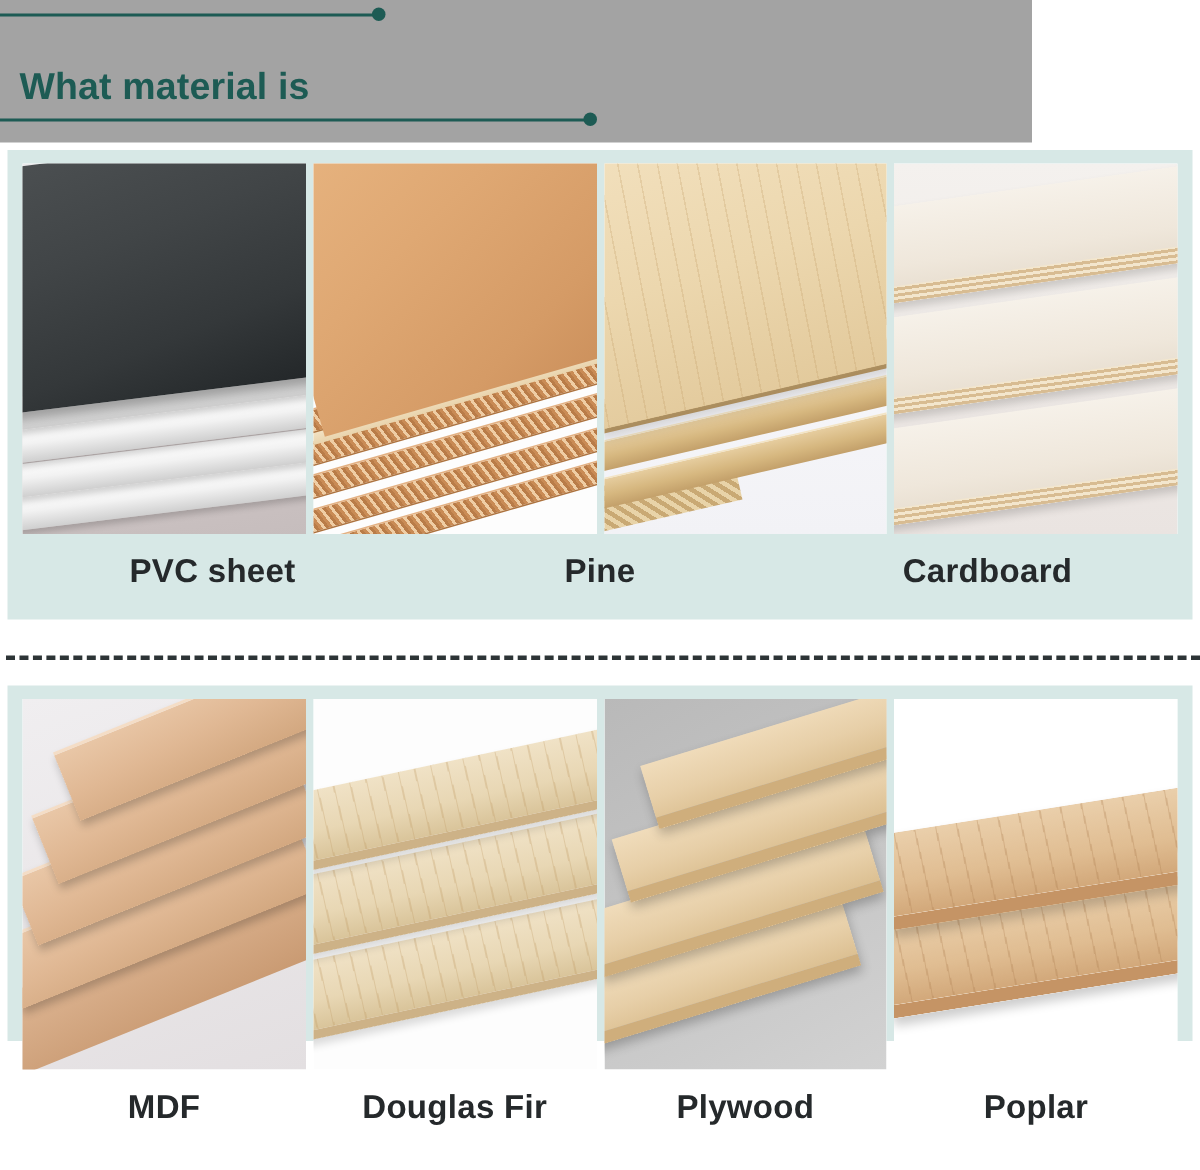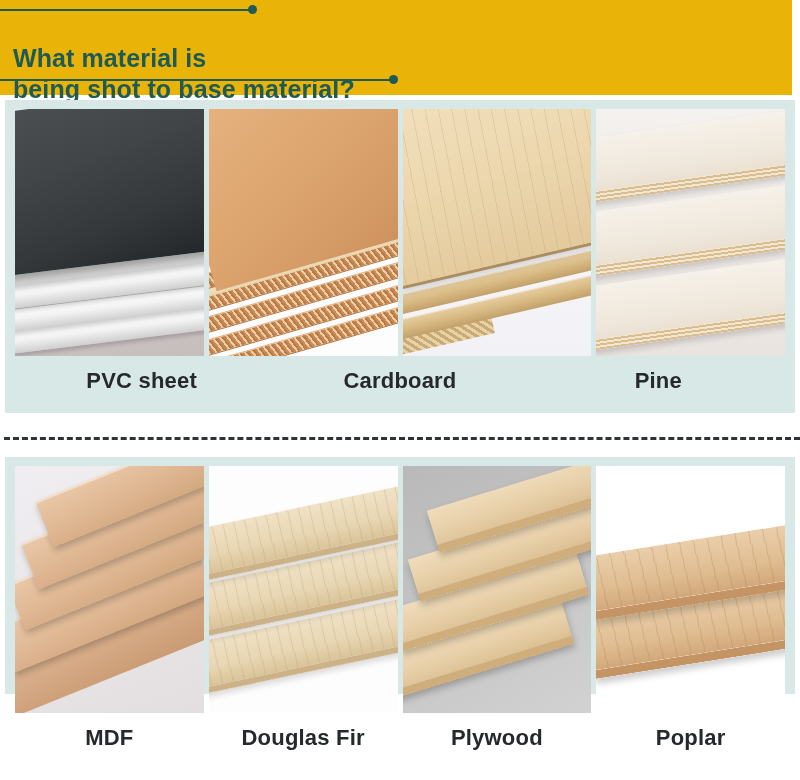--- a/index.html
+++ b/index.html
@@ -9,23 +9,23 @@
     height: 780px;
     background: #ffffff;
     font-family: "Liberation Sans", sans-serif;
     overflow: hidden;
     position: relative;
   }
 
   
   .header {
     position: relative;
-    width: 792px;
+    width: 688px;
     height: 95px;
-    background: #eab308;
+    background: #a3a3a3;
   }
   .rule {
     position: absolute;
     height: 2px;
     background: #1d5b54;
     left: 0;
   }
   .rule-top  { top: 9px;  width: 251px; }
   .rule-bot  { top: 79px; width: 392px; }
   .rule-dot {
@@ -261,21 +261,20 @@
 </style>
 </head>
 <body>
 
 <div class="header">
   <div class="rule rule-top"></div>
   <div class="rule-dot dot-top"></div>
 
   <div class="title">
     <span>What material is</span>
-    <span class="title-line2">being shot to base material?</span>
   </div>
 
   <div class="rule rule-bot"></div>
   <div class="rule-dot dot-bot"></div>
 </div>
 
 <div class="panel panel-row1">
 
   <div class="img-strip">
 
@@ -326,22 +325,22 @@
         <div class="pw-board pw-b1">
             <div class="pw-lam"></div>
           </div>
       </div>
     </div>
 
   </div>
 
   <div class="label-strip">
     <div class="cell-label">PVC sheet</div>
+    <div class="cell-label">Pine</div>
     <div class="cell-label">Cardboard</div>
-    <div class="cell-label">Pine</div>
   </div>
 
 </div>
 
 <div class="divider"></div>
 
 <div class="panel panel-row2">
 
   <div class="img-strip">
 

